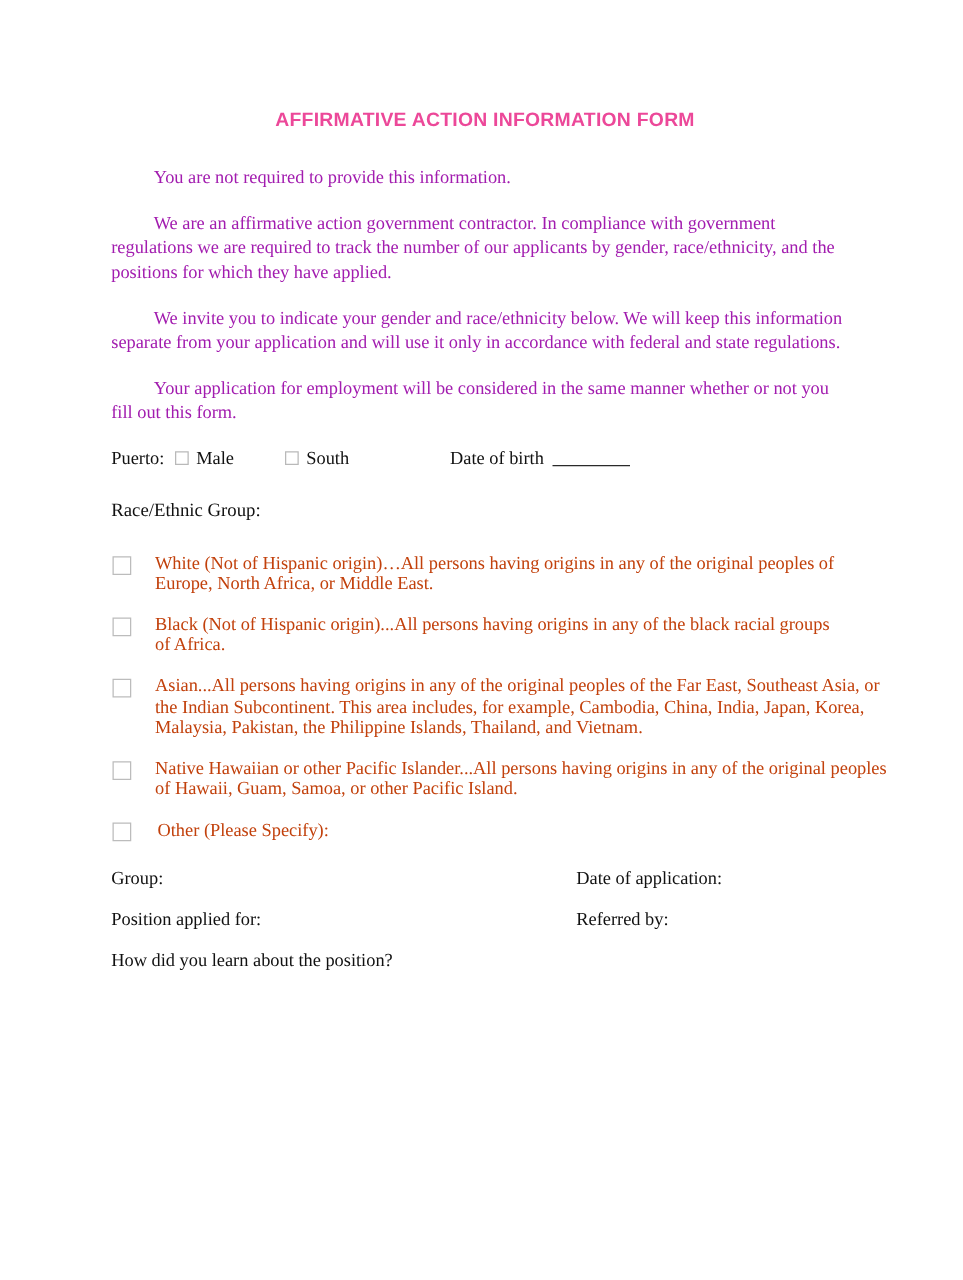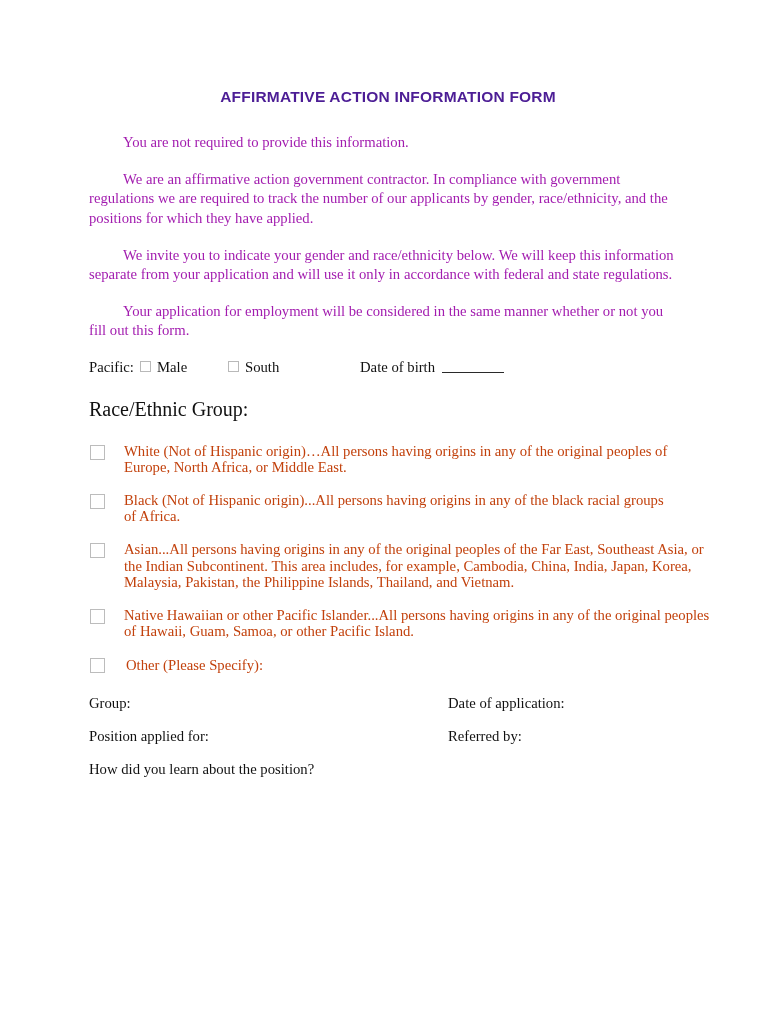--- a/index.html
+++ b/index.html
@@ -34,21 +34,21 @@
     width: 592px;
   }
 
   
   .form-title {
     font-family: "Liberation Sans", "DejaVu Sans", sans-serif;
     font-size: 15.5px;
     font-weight: 700;
     letter-spacing: 0.2px;
     text-align: center;
-    color: #4c1d95;
+    color: #ec4899;
     margin: 0 0 27px 0;
     padding-left: 6px;
   }
 
   
   p.para {
     font-size: 14.7px;
     line-height: 19.2px;
     margin: 0 0 18px 0;
     text-indent: 34px;
@@ -86,21 +86,21 @@
     position: absolute;
     left: 353px;
     top: 13px;
     width: 62px;
     border-bottom: 1.3px solid #2a2a2a;
     height: 1px;
   }
 
   
   .race-heading {
-    font-size: 20px;
+    font-size: 15px;
     line-height: 19px;
     margin: 0 0 24px 0;
   }
 
   
   .race-option {
     position: relative;
     padding-left: 35px;
     font-size: 14.7px;
     line-height: 16.6px;
@@ -136,41 +136,41 @@
   }
   .field-row {
     position: relative;
     font-size: 14.7px;
     line-height: 19px;
     height: 20px;
     margin-bottom: 13px;
     white-space: nowrap;
   }
   .field-left { position: absolute; left: 0; top: 0; }
-  .field-right { position: absolute; left: 359px; top: 0; text-align: center; }
+  .field-right { position: absolute; left: 372px; top: 0; text-align: center; }
   .field-row.single { margin-bottom: 0; }
 </style>
 </head>
 <body>
 
 <div class="page">
   <div class="content">
 
     <h1 class="form-title">AFFIRMATIVE ACTION INFORMATION FORM</h1>
 
     <p class="para">You are not required to provide this information.</p>
 
     <p class="para">We are an affirmative action government contractor.  In compliance with government regulations we are required to track the number of our applicants by gender, race/ethnicity, and the positions for which they have applied.</p>
 
     <p class="para">We invite you to indicate your gender and race/ethnicity below.  We will keep this information separate from your application and will use it only in accordance with federal and state regulations.</p>
 
     <p class="para tight">Your application for employment will be considered in the same manner whether or not you fill out this form.</p>
 
     <div class="gender-row">
-      <span class="gender-label">Pacific:</span>
+      <span class="gender-label">Puerto:</span>
       <span class="cb-small gender-male-box"></span>
       <span class="gender-male-label">Male</span>
       <span class="cb-small gender-female-box"></span>
       <span class="gender-female-label">South</span>
       <span class="dob-label">Date of birth</span>
       <span class="dob-blank"></span>
     </div>
 
     <div class="race-heading">Race/Ethnic Group:</div>
 

